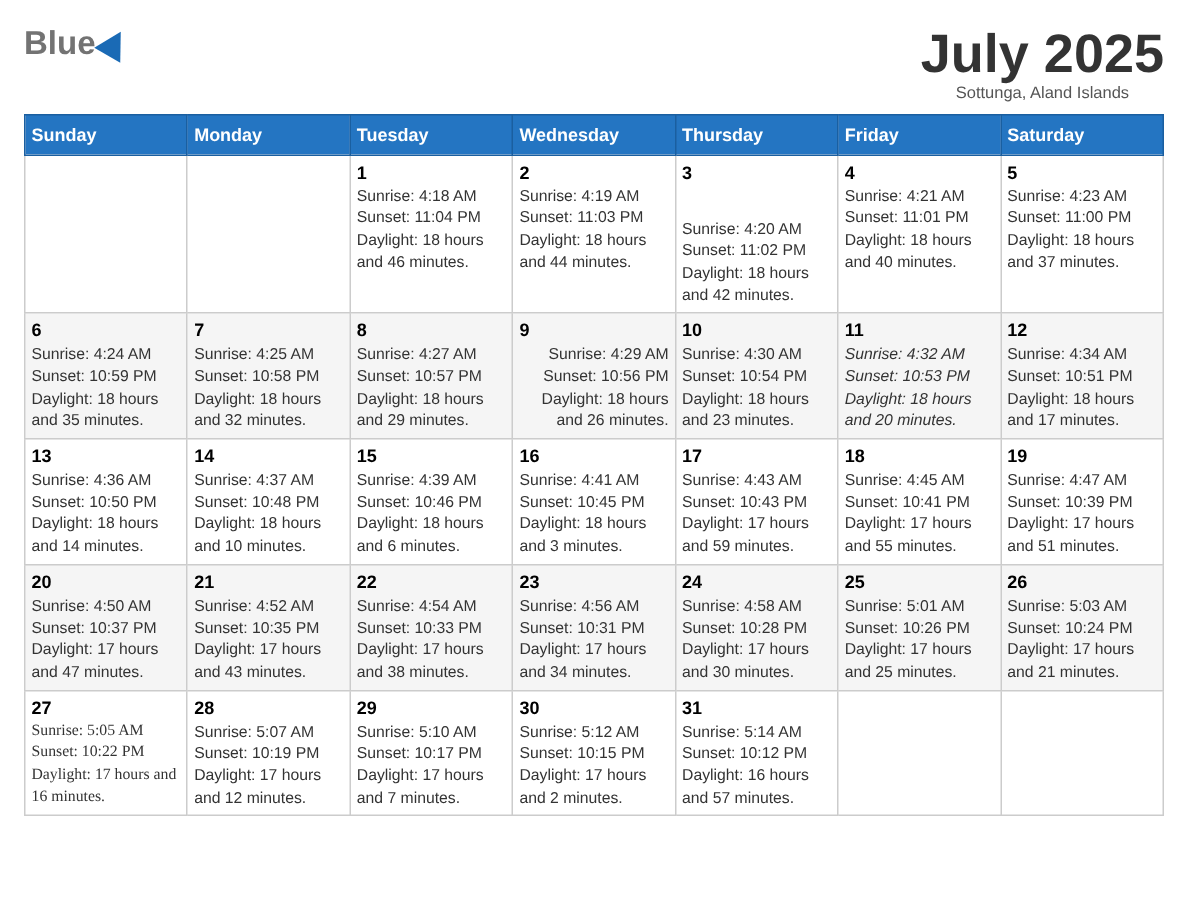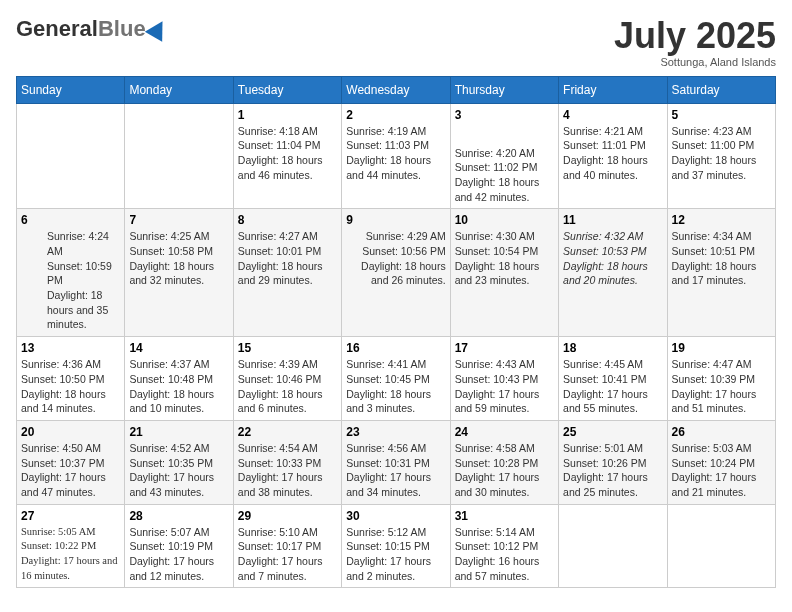--- a/index.html
+++ b/index.html
@@ -31,21 +31,21 @@
     .logo-general { color: #333; }
     .logo-blue { color: #737373; }
     .logo-triangle {
       width: 0; height: 0;
       border-left: 10px solid transparent;
       border-right: 10px solid transparent;
       border-bottom: 18px solid #1a6ab5;
       margin-left: 2px;
       transform: rotate(30deg);
     }
-    .title-block { text-align: right; }
+    .title-block { text-align: center; }
     .month-title {
       font-size: 36px;
       font-weight: bold;
       color: #333;
       line-height: 1.1;
     }
     .subtitle {
       font-size: 11px;
       color: #555;
     }
@@ -53,21 +53,21 @@
       width: 100%;
       border-collapse: collapse;
       font-size: 11px;
     }
     thead tr th {
       background: #2475c2;
       color: #fff;
       padding: 6px 4px;
       text-align: left;
       font-size: 12px;
-      font-weight: normal;
+      font-weight: bold;
       border: 1px solid #1a5fa0;
     }
     tbody tr td {
       border: 1px solid #ccc;
       vertical-align: top;
       padding: 4px;
       width: 108px;
       min-height: 70px;
       background: #fff;
     }
@@ -86,21 +86,20 @@
       line-height: 1.4;
     }
     td.empty { background: #fff !important; }
   </style>
 </head>
 <body>
 
 <div class="header">
   <div class="logo">
     <div class="logo-text">
-      <span class="logo-general">General</span>
       <span class="logo-blue">Blue</span>
       <div class="logo-triangle"></div>
     </div>
   </div>
   <div class="title-block">
     <div class="month-title">July 2025</div>
     <div class="subtitle">Sottunga, Aland Islands</div>
   </div>
 </div>
 
@@ -147,34 +146,34 @@
         <td>
           <span class="day-num">5</span>
           <div class="day-info" style="white-space: pre-line;">Sunrise: 4:23 AM
 Sunset: 11:00 PM
 Daylight: 18 hours and 37 minutes.</div>
         </td>
       </tr>
       <tr>
         <td>
           <span class="day-num">6</span>
-          <div class="day-info" style="white-space: pre-line; margin-left: 26px;">Sunrise: 4:24 AM
+          <div class="day-info" style="white-space: pre-line;">Sunrise: 4:24 AM
 Sunset: 10:59 PM
 Daylight: 18 hours and 35 minutes.</div>
         </td>
         <td>
           <span class="day-num">7</span>
           <div class="day-info" style="white-space: pre-line;">Sunrise: 4:25 AM
 Sunset: 10:58 PM
 Daylight: 18 hours and 32 minutes.</div>
         </td>
         <td>
           <span class="day-num">8</span>
           <div class="day-info" style="white-space: pre-line;">Sunrise: 4:27 AM
-Sunset: 10:01 PM
+Sunset: 10:57 PM
 Daylight: 18 hours and 29 minutes.</div>
         </td>
         <td>
           <span class="day-num">9</span>
           <div class="day-info" style="white-space: pre-line; text-align: right;">Sunrise: 4:29 AM
 Sunset: 10:56 PM
 Daylight: 18 hours and 26 minutes.</div>
         </td>
         <td>
           <span class="day-num">10</span>

